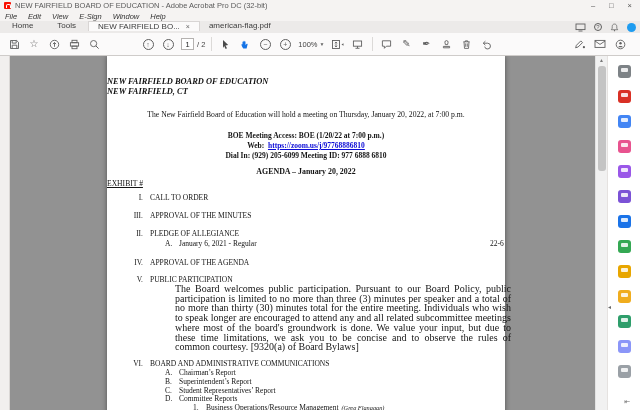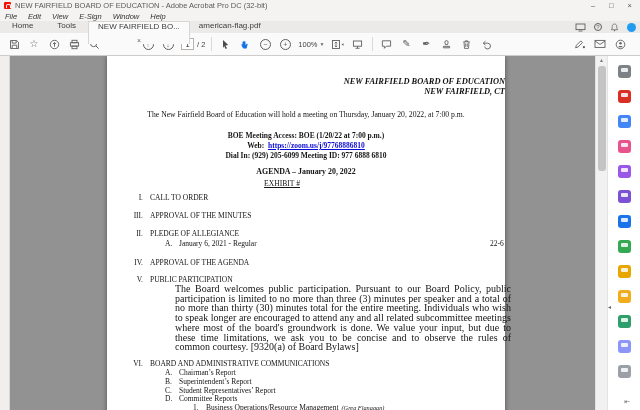--- a/index.html
+++ b/index.html
@@ -14,21 +14,21 @@
   .title-text { white-space:nowrap; overflow:hidden; }
   .win-controls { margin-left:auto; display:flex; gap:14px; padding-right:4px; font-size:7.5px; color:#555; }
   .win-controls span { cursor:default; }
 
   
   .menubar { height:10px; background:#f5f3f2; display:flex; align-items:center; gap:11px; padding-left:5px; font-size:7.5px; color:#333;font-style:italic; }
 
   
   .tabbar { height:12px; background:#eceae9; display:flex; align-items:flex-start; font-size:8px; color:#3c3c3c; position:relative; }
   .tab-static { padding:0 12px; display:flex; align-items:center; }
-  .doc-tab { padding:0 9px; display:flex; align-items:center; gap:6px; max-width:120px; white-space:nowrap;flex-direction:column; }
+  .doc-tab { padding:0 9px; display:flex; align-items:center; gap:6px; max-width:120px; white-space:nowrap; }
   .doc-tab.active { background:#fbfafa; border:1px solid #d8d5d4; border-bottom:none; }
   .doc-tab .close { font-size:7px; color:#666; }
   .tab-icons { position:absolute; right:4px; top:0; height:12px; display:flex; align-items:center; gap:8px; }
   .tab-icons svg { display:block; }
   .help-circle { width:8px; height:8px; border:1px solid #5f5f5f; border-radius:50%; font-size:6px; line-height:6px; display:flex; align-items:center; justify-content:center; color:#5f5f5f; }
   .avatar { width:9px; height:9px; border-radius:50%; background:#1f9cf0; }
 
   
   .toolbar { height:23px; background:#fbfafa; border-bottom:1px solid #cfccca; display:flex; align-items:center; padding:0 7px; font-size:8px; color:#444; }
   .tbi { display:flex; align-items:center; justify-content:center; height:16px; min-width:14px; margin-right:6px; }
@@ -55,26 +55,26 @@
 
   
   .toolsrail { width:33px; background:#ffffff; border-left:1px solid #e5e2e0; position:relative; display:flex; flex-direction:column; align-items:center; padding-top:9px; gap:12px; }
   .rail-tool { width:13px; height:13px; border-radius:3px; position:relative; flex:0 0 auto; }
   .rail-tool::after { content:""; position:absolute; left:3px; top:3px; width:7px; height:4px; background:rgba(255,255,255,.85); border-radius:1px; }
   .rail-collapse { position:absolute; left:-1px; top:248px; font-size:5px; color:#6a6a6a; }
   .rail-expand { position:absolute; bottom:4px; right:10px; font-size:7px; color:#6a6a6a; }
 
   
   .page { position:absolute; left:97px; top:0; width:398px; height:620px; background:#fff; box-shadow:0 0 5px rgba(0,0,0,.45); font-family:"Liberation Serif", serif; color:#141414; font-size:7.5px; line-height:9px; }
-  .doc-title { margin-top:21px; text-align:right; font-weight:bold; font-style:italic; font-size:8.4px; line-height:10px; }
+  .doc-title { margin-top:21px; text-align:left; font-weight:bold; font-style:italic; font-size:8.4px; line-height:10px; }
   .doc-intro { margin-top:13px; text-align:center; font-size:7.7px; }
   .doc-access { margin-top:12px; text-align:center; font-weight:bold; line-height:10px; }
   .doc-link { color:#0b0bd6; text-decoration:underline; }
   .doc-agenda-head { margin-top:6px; text-align:center; font-weight:bold; font-size:7.9px; }
-  .doc-exhibit { margin-top:3px; width:350px; text-align:center; font-size:7.6px; }
+  .doc-exhibit { margin-top:3px; width:350px; text-align:left; font-size:7.6px; }
   .doc-exhibit span { text-decoration:underline; }
   .row { position:relative; display:flex; }
   .row .rn { width:36px; text-align:right; flex:0 0 auto; }
   .row .it { padding-left:7px; }
   .row.m1 { margin-top:5px; } .row.m2 { margin-top:9px; } .row.m3 { margin-top:10px; } .row.m4 { margin-top:8px; } .row.m5 { margin-top:7px; }
   .subrow { position:relative; display:flex; margin-left:58px; margin-top:1px; }
   .subrow .lt { width:10px; flex:0 0 auto; }
   .subrow .it { padding-left:4px; }
   .ex-num { position:absolute; left:325px; top:0; }
   .note { margin-left:68px; width:336px; text-align:justify; font-size:10px; line-height:9.7px; }

